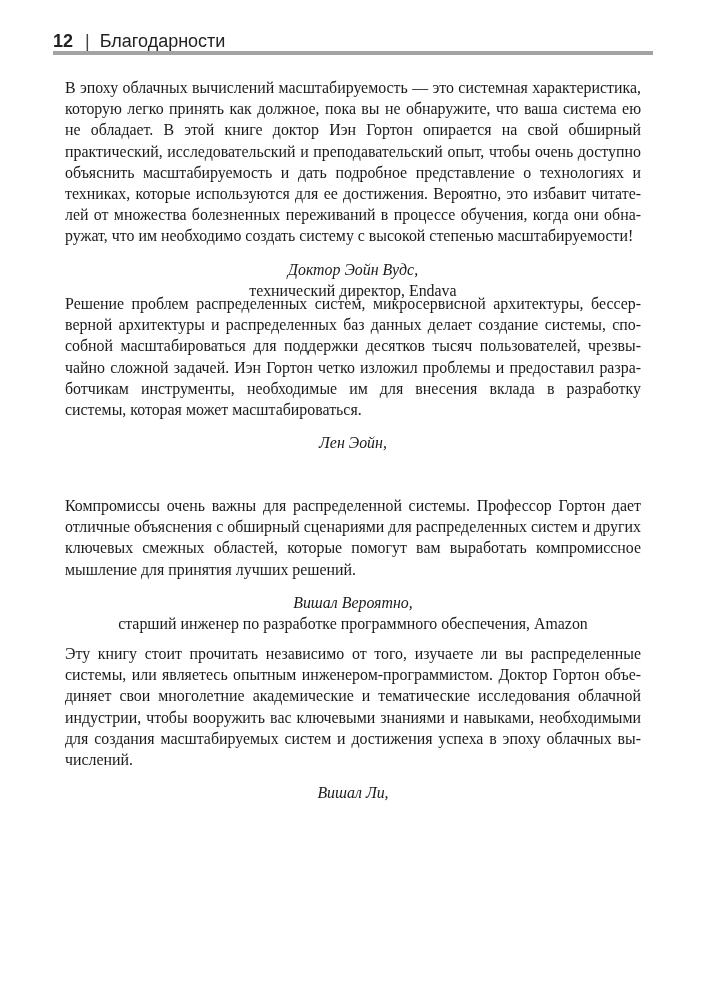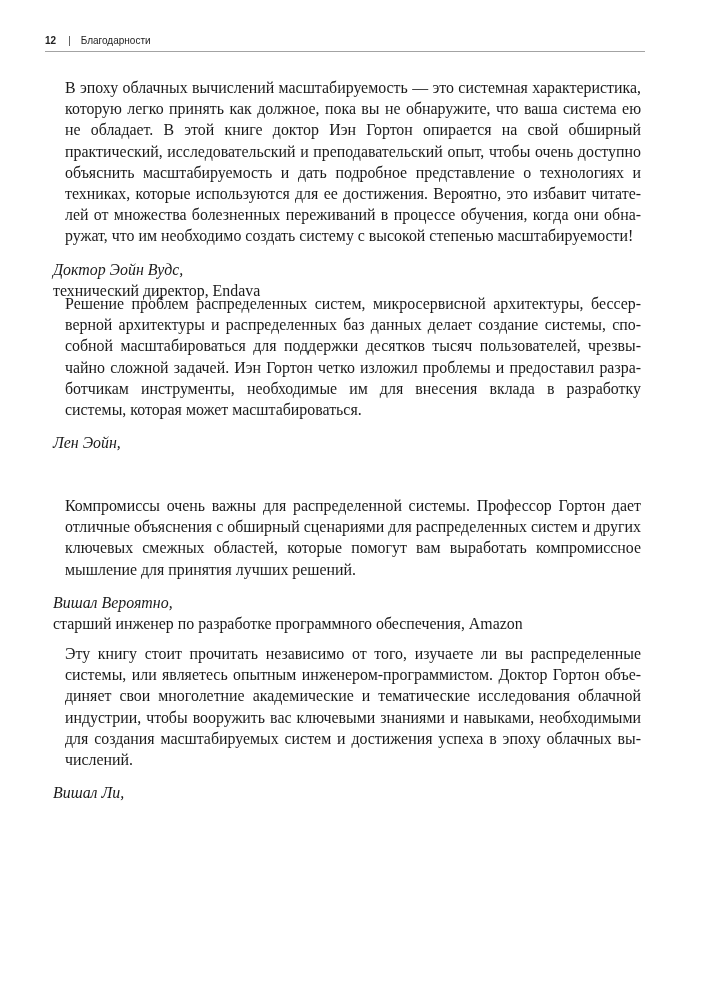--- a/index.html
+++ b/index.html
@@ -9,27 +9,27 @@
     }
     body {
       width: 703px;
       height: 1001px;
       position: relative;
       overflow: hidden;
       color: #1a1a1a;
     }
     .page-header {
       position: absolute;
-      left: 45px;
+      left: 53px;
       top: 33px;
       width: 600px;
       height: 18px;
-      border-bottom: 1px solid #a3a3a3;
+      border-bottom: 4px solid #a3a3a3;
       font-family: "Liberation Sans", sans-serif;
-      font-size: 10px;
+      font-size: 18px;
       line-height: 16px;
       color: #222;
     }
     .page-header .num { font-weight: bold; }
     .page-header .sep { margin: 0 10px 0 12px; color: #444; }
     .content {
       position: absolute;
       left: 53px;
       top: 65px;
       width: 600px;
@@ -38,21 +38,21 @@
       line-height: 21.2px;
       color: #1a1a1a;
     }
     .quote {
       margin: 12px;
       text-align: justify;
       text-align-last: left;
       hyphens: manual;
     }
     .attr {
-      text-align: left;
+      text-align: center;
       margin: 0;
     }
     .attr .name { font-style: italic; display: block; margin-top: 5px; }
     .attr .role { display: block; }
     .block1 { position: absolute; top: 0; left: 0; width: 600px; }
     .block2 { position: absolute; top: 216px; left: 0; width: 600px; }
     .block3 { position: absolute; top: 418px; left: 0; width: 600px; }
     .block4 { position: absolute; top: 566px; left: 0; width: 600px; }
   </style>
 </head>

